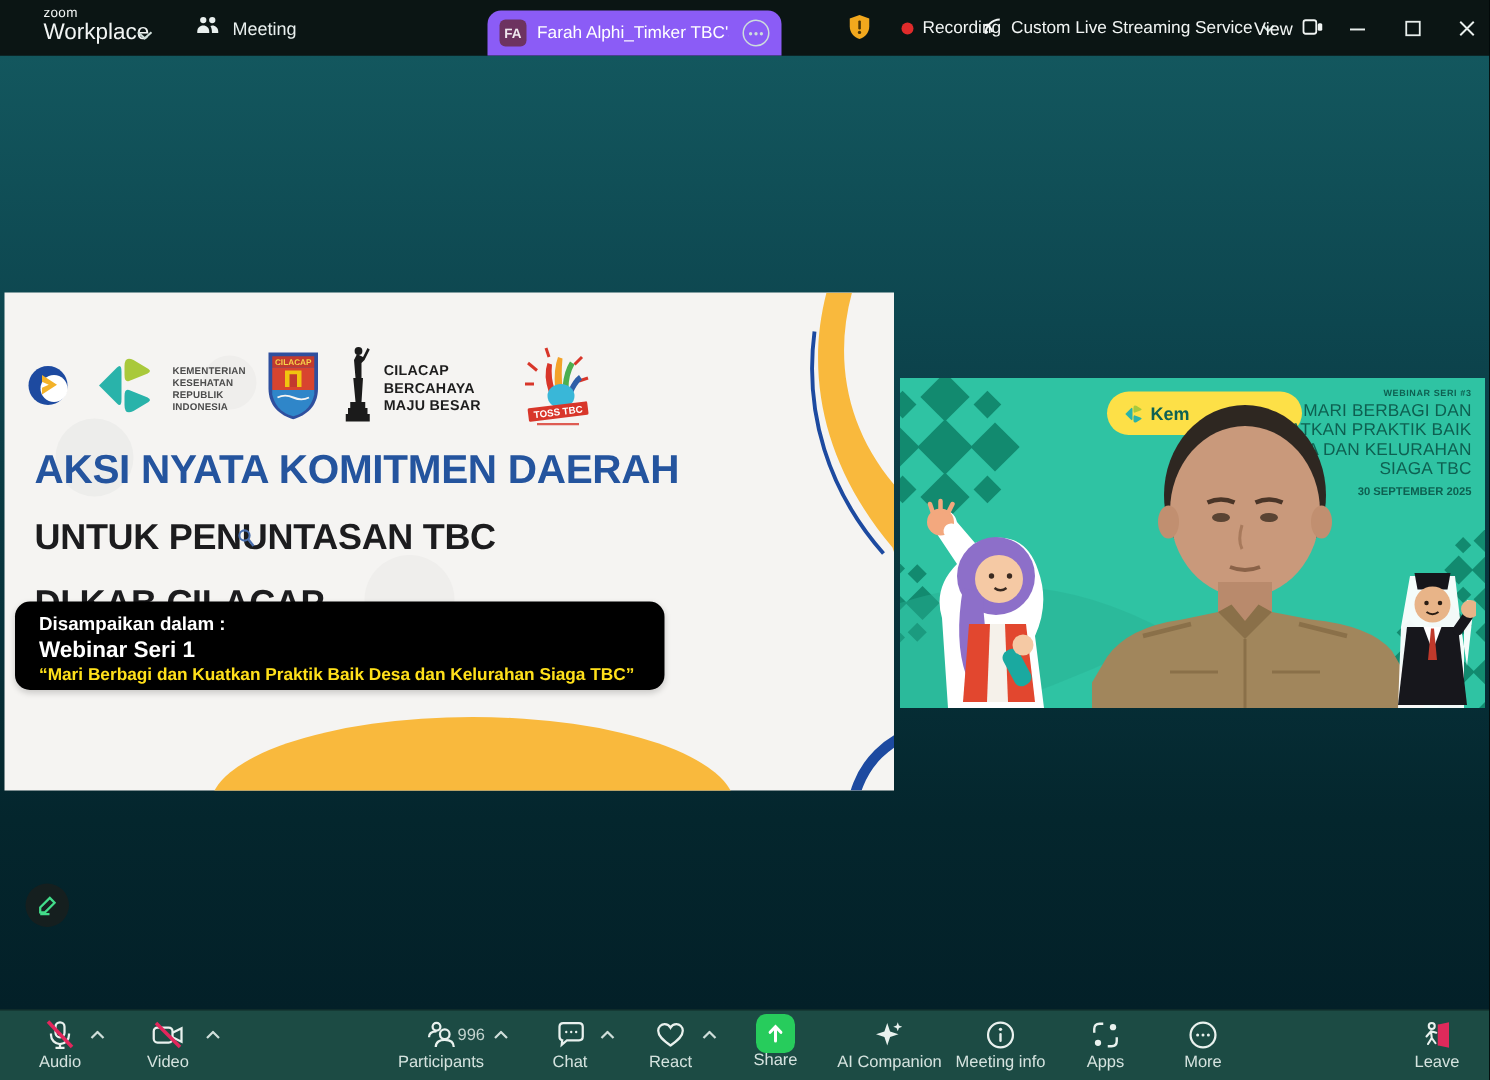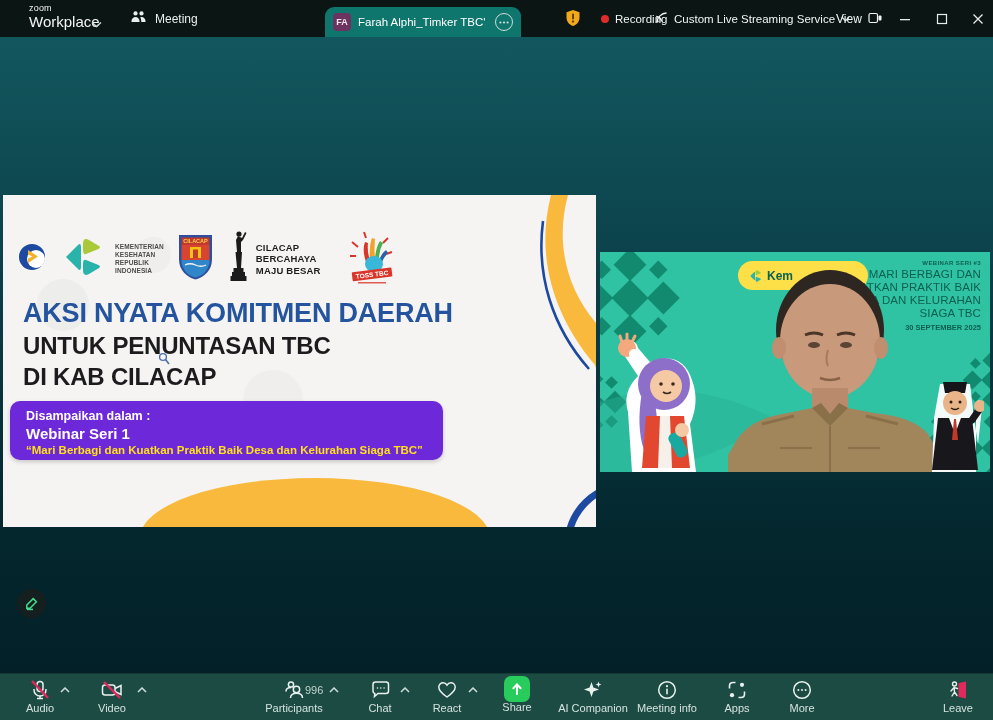--- a/index.html
+++ b/index.html
@@ -9,21 +9,21 @@
     font-family:"Liberation Sans", sans-serif; background:#0b1514;
     -webkit-font-smoothing:antialiased;
   }
   
   .titlebar { position:absolute; top:0; left:0; width:993px; height:37px; background:#0b1514; z-index:5; }
   .brand { position:absolute; left:29px; top:3px; color:#f2f5f4; cursor:default; }
   .brand .b-top { display:block; font-size:9px; line-height:10px; letter-spacing:.2px; }
   .brand .b-name { display:block; font-size:15px; line-height:17px; font-weight:500; }
   .brand-chevron { position:absolute; left:91px; top:14px; }
   .meeting-tab { position:absolute; left:122px; top:0; height:37px; display:flex; align-items:center; gap:8px; color:#e9efee; font-size:12px; padding:0 8px; }
-  .share-tab { position:absolute; left:325px; top:7px; width:196px; height:30px; background:#0f766e; border-radius:9px 9px 0 0; display:flex; align-items:center; padding:0 8px; gap:7px; color:#fff; }
+  .share-tab { position:absolute; left:325px; top:7px; width:196px; height:30px; background:#8b5cf6; border-radius:9px 9px 0 0; display:flex; align-items:center; padding:0 8px; gap:7px; color:#fff; }
   .fa-badge { width:18px; height:18px; border-radius:4px; background:#6d3360; color:#efe7ee; font-size:9px; font-weight:bold; display:flex; align-items:center; justify-content:center; flex:none; }
   .share-tab-label { font-size:11.5px; white-space:nowrap; overflow:hidden; }
   .tab-more { width:18px; height:18px; border-radius:50%; border:1.2px solid #cddddc; display:flex; align-items:center; justify-content:center; flex:none; margin-left:2px; }
   .shield-wrap { position:absolute; left:565px; top:9px; }
   .recording { position:absolute; left:601px; top:0; height:37px; display:flex; align-items:center; gap:6px; font-size:11.5px; color:#f2f5f4; }
   .rec-dot { width:8px; height:8px; border-radius:50%; }
   .streaming { position:absolute; left:655px; top:0; height:37px; display:flex; align-items:center; gap:6px; font-size:11.5px; color:#f2f5f4; }
   .view-btn { position:absolute; left:830px; top:8px; height:22px; display:flex; align-items:center; gap:6px; font-size:12px; color:#f2f5f4; padding:0 6px; border-radius:4px; }
   .winctl { position:absolute; top:0; width:34px; height:37px; display:flex; align-items:center; justify-content:center; }
   .winctl.min { left:888px; } .winctl.max { left:925px; } .winctl.close { left:961px; }
@@ -31,22 +31,22 @@
   .stage { position:absolute; top:37px; left:0; width:993px; height:636px;
     background:linear-gradient(180deg,#13575e 0%,#0d464f 28%,#08343d 55%,#04262d 80%,#032028 100%); }
   
   .slide { position:absolute; left:3px; top:158px; width:593px; height:332px; background:#f5f4f2; overflow:hidden; }
   .slide-deco { position:absolute; inset:0; }
   .logos { position:absolute; left:14px; top:33px; display:flex; align-items:center; gap:9px; }
   .ministry-text { font-size:6.5px; font-weight:bold; color:#4c4c4c; line-height:8px; letter-spacing:.1px; }
   .motto-text { font-size:9.5px; font-weight:bold; color:#1d1d1d; line-height:11.5px; letter-spacing:.2px; }
   .title-block { position:absolute; left:20px; top:102px; }
   .title-l1 { font-size:27px; font-weight:bold; color:#24549e; letter-spacing:-.2px; line-height:33px; }
-  .title-l2, .title-l3 { font-size:24px; font-weight:bold; color:#1c1c1e; letter-spacing:-.2px; line-height:31px; }
-  .info-box { position:absolute; left:7px; top:206px; width:433px; height:59px; background:#6d28d9; border-radius:10px; padding:7px 16px 0 16px; box-shadow:0 2px 4px rgba(0,0,0,.18); }
+  .title-l2, .title-l3 { font-size:24px; font-weight:bold; color:#1c1c1e; letter-spacing:-.2px; line-height:31px;margin-top:13px; }
+  .info-box { position:absolute; left:7px; top:206px; width:433px; height:59px; background:#000000; border-radius:10px; padding:7px 16px 0 16px; box-shadow:0 2px 4px rgba(0,0,0,.18); }
   .info-l1 { font-size:12.5px; font-weight:bold; color:#fff; line-height:16px; }
   .info-l2 { font-size:15px; font-weight:bold; color:#fff; line-height:19px; }
   .info-l3 { font-size:11.5px; font-weight:bold; color:#ffe01a; line-height:15px; }
   .yellow-ellipse { position:absolute; left:137px; top:283px; width:350px; height:120px; border-radius:50%; background:#f9b93d; }
   
   .video-tile { position:absolute; left:600px; top:215px; width:390px; height:220px; background:#2fc3a3; overflow:hidden; }
   .brand-pill { position:absolute; left:138px; top:9px; width:130px; height:29px; background:#fde047; border-radius:15px; display:flex; align-items:center; padding:0 9px; gap:4px; }
   .brand-pill span { font-size:12px; font-weight:bold; color:#0d6153; }
   .vbg-text { position:absolute; right:9px; top:7px; text-align:right; color:#0e6051; }
   .vbg-l0 { font-size:6px; font-weight:bold; letter-spacing:.4px; line-height:9px; }

